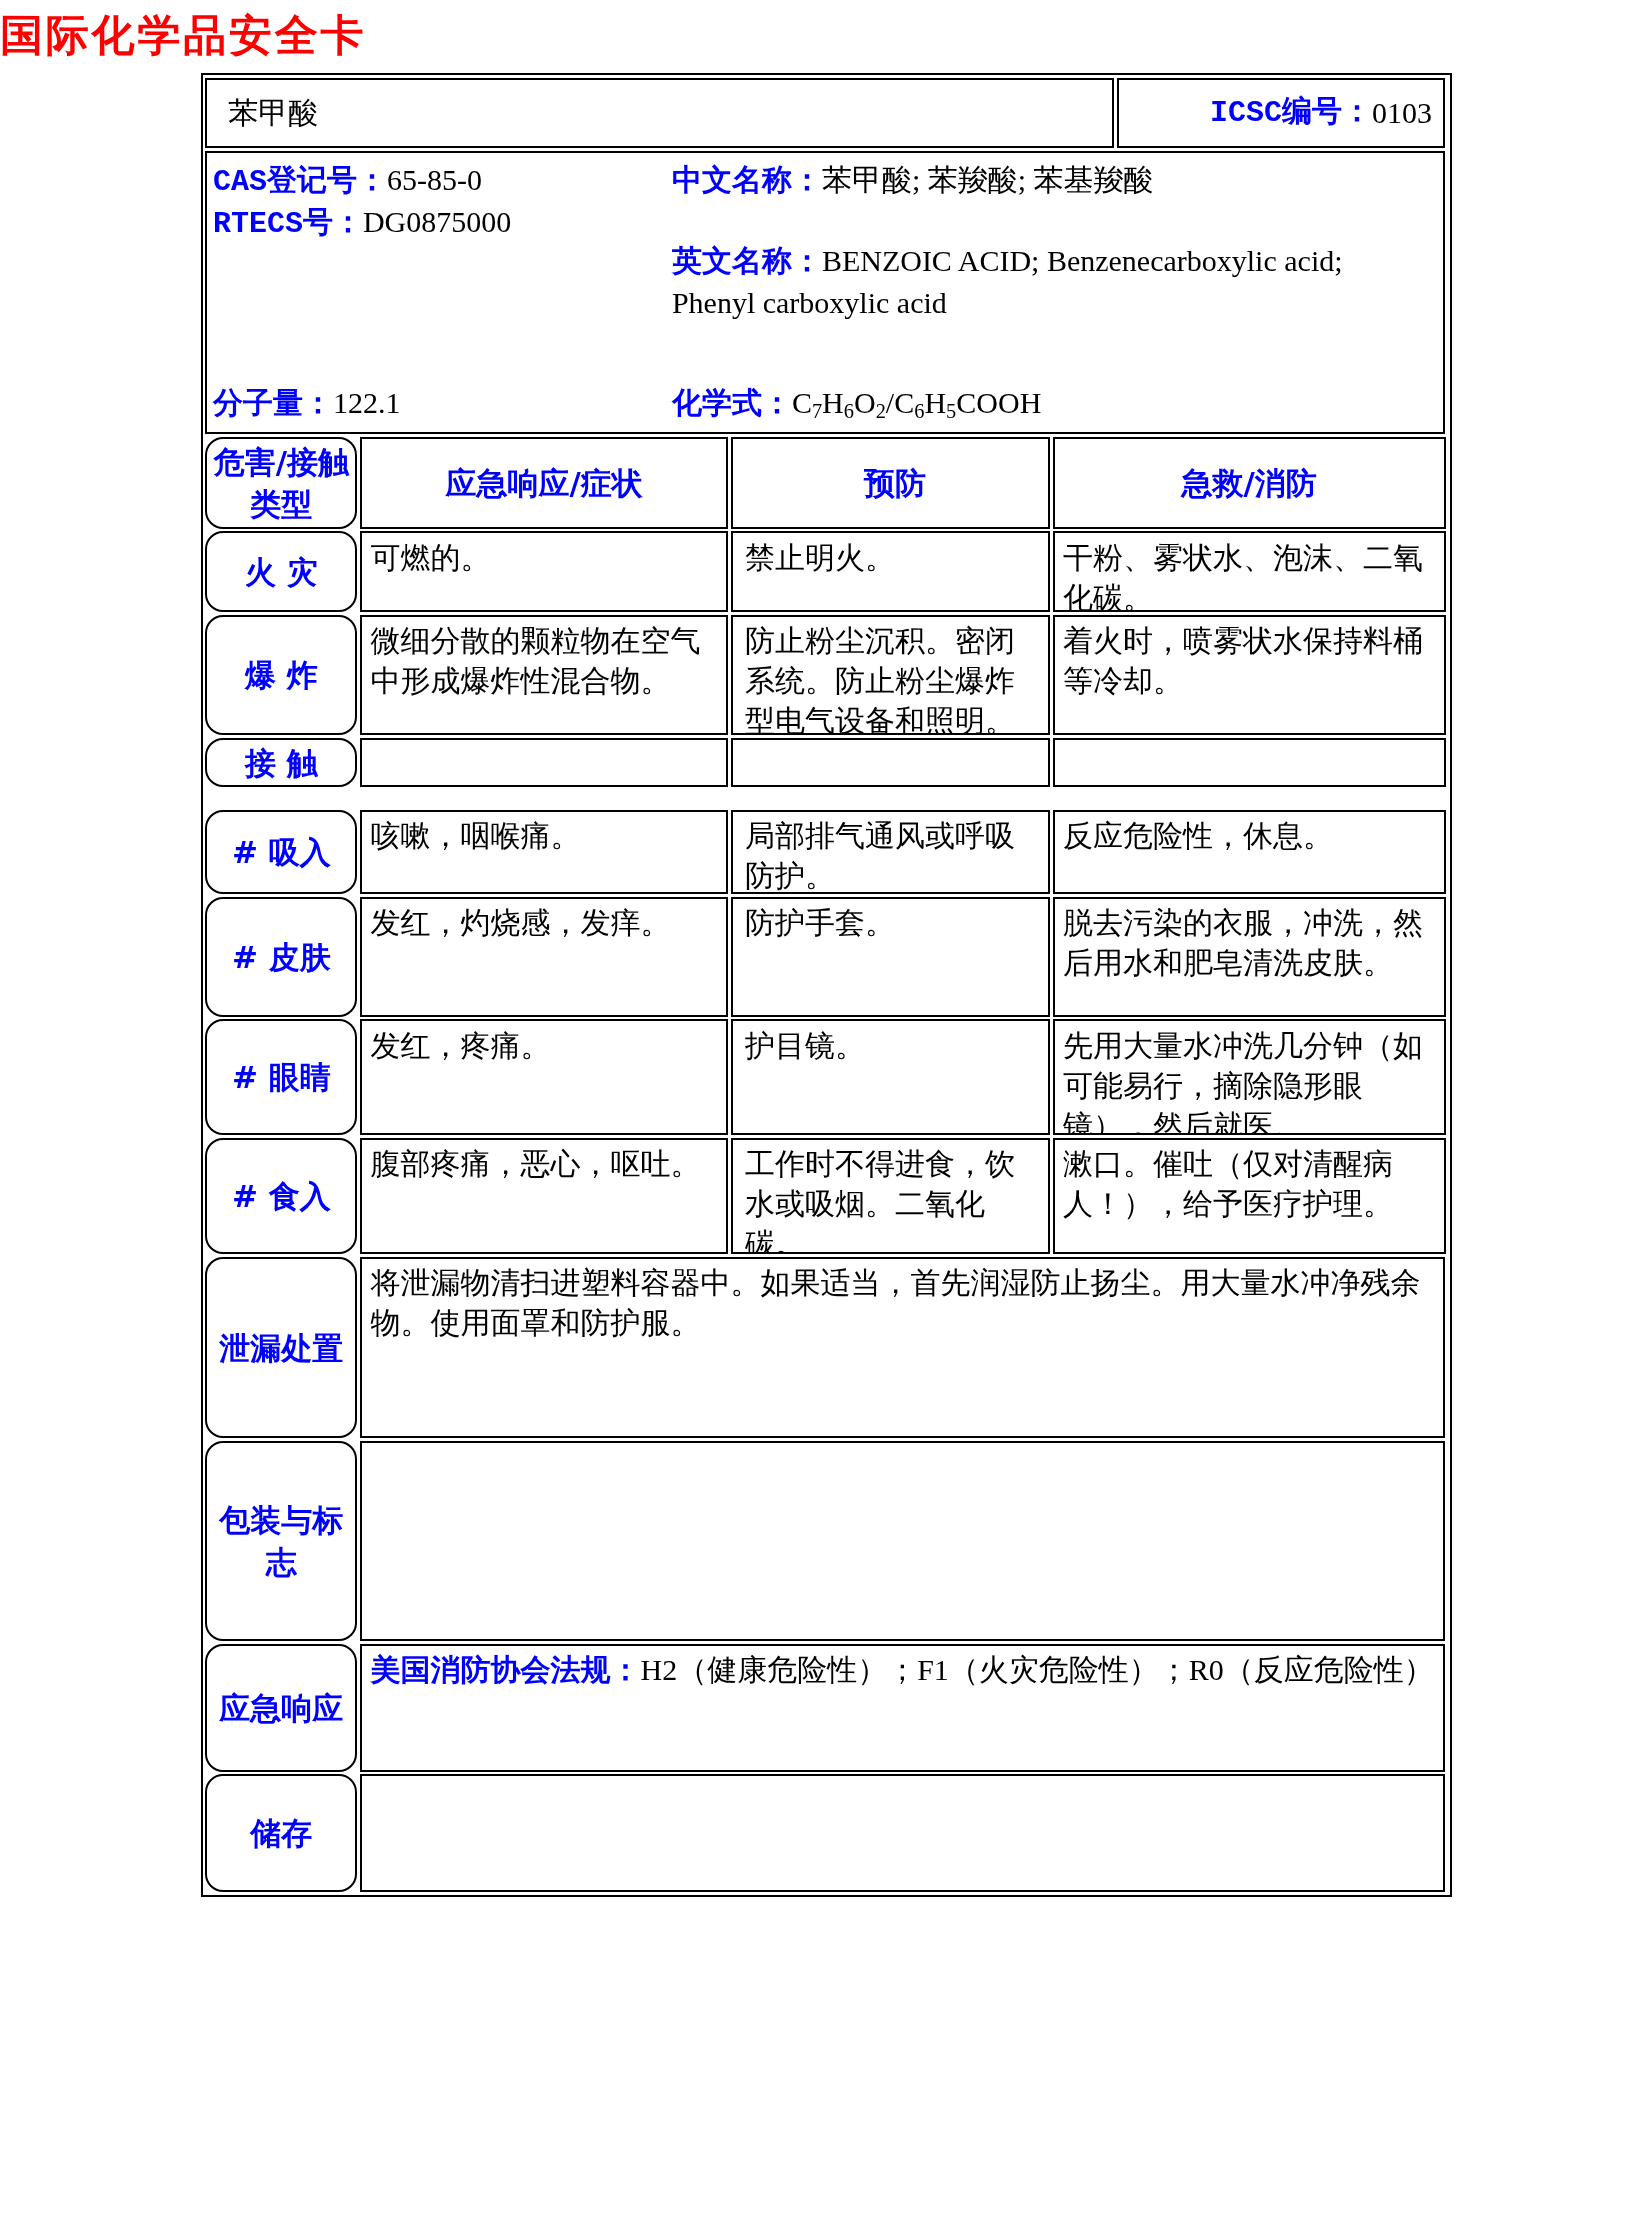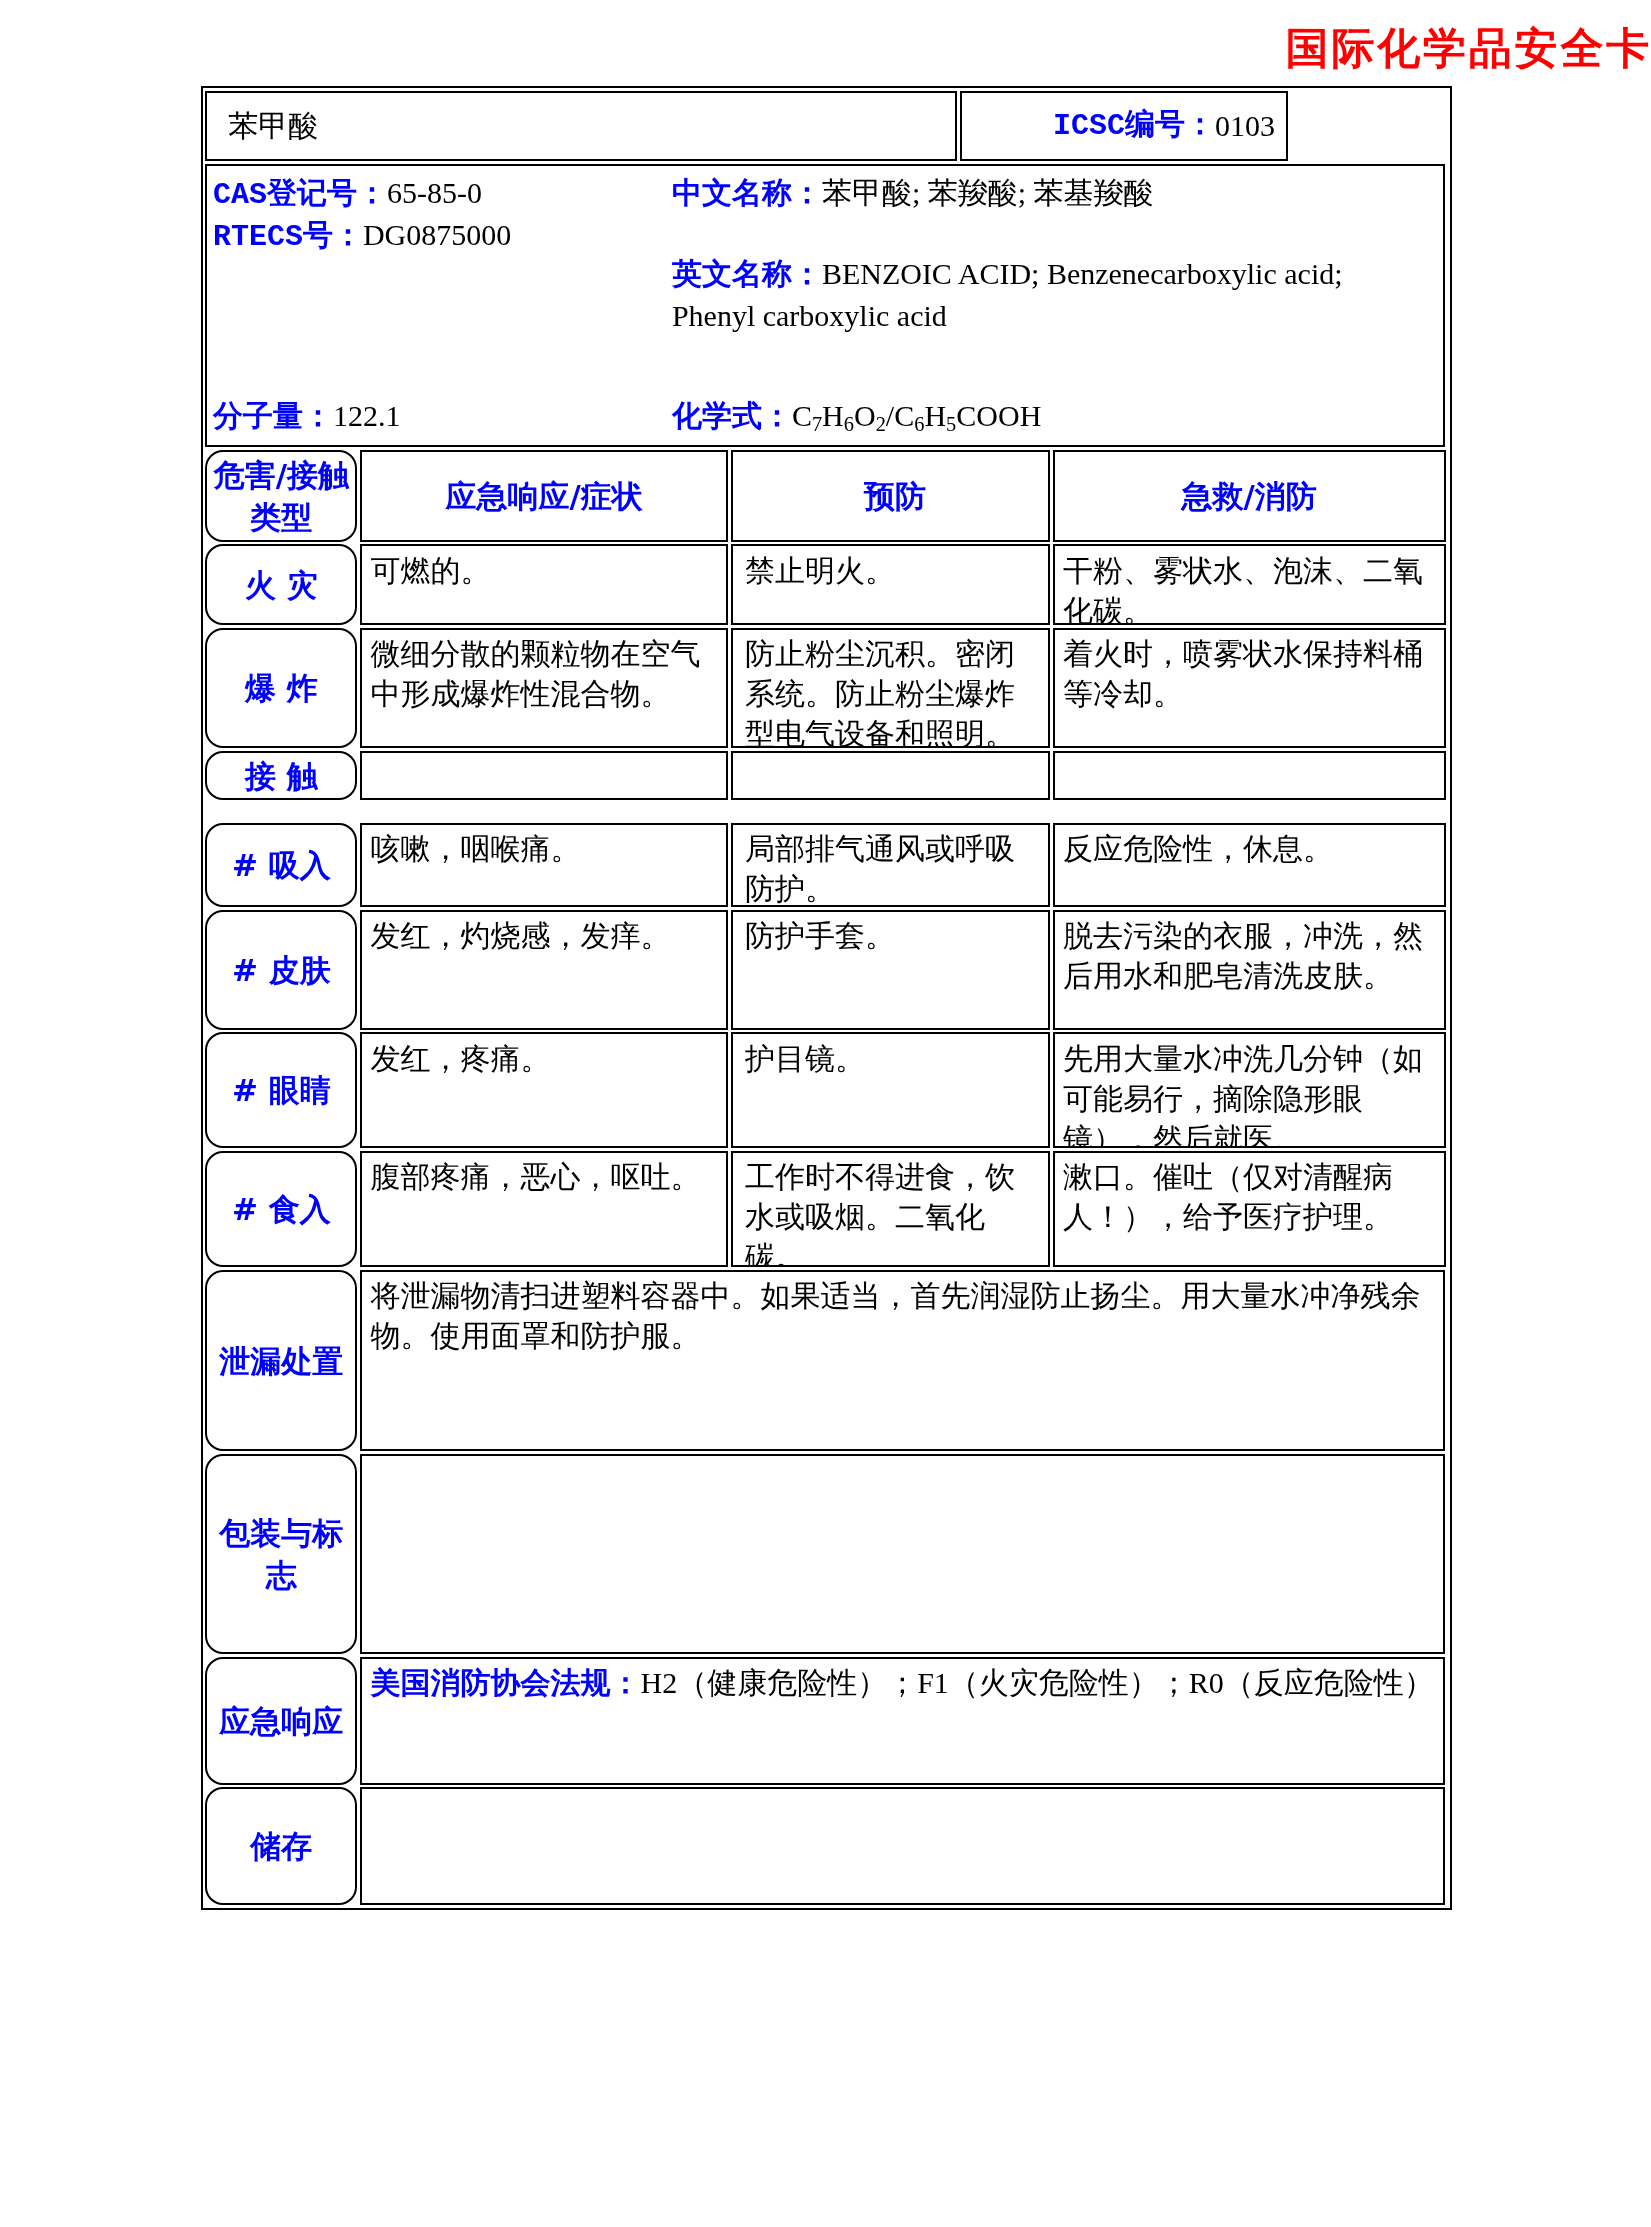--- a/index.html
+++ b/index.html
@@ -6,22 +6,22 @@
   .page{
     position:relative;
     width:1652px;
     height:2227px;
     background:#ffffff;
     font-family:"Liberation Serif","DejaVu Serif",serif;
     color:#000000;
     overflow:hidden;
   }
   .title{
-    margin-top:25px;
-    text-align:right;
+    margin-top:12px;
+    text-align:left;
     color:#ff0000;
     font-weight:bold;
     font-size:43px;
     line-height:46px;
     font-family:"DejaVu Serif","Liberation Serif",serif;
     letter-spacing:2.8px;
   }
   .card{
     width:1251px;
     margin:15.3px auto 0 auto;
@@ -60,21 +60,21 @@
     font-family:"DejaVu Sans","Liberation Sans",sans-serif;
     padding:4.2px 2.8px;
   }
   
   .c1{width:152px;flex:none;border-radius:18px;}
   .c2{width:368px;flex:none;}
   .c3{width:319px;flex:none;padding-left:12px;}
   .c4{width:393px;flex:none;}
   .cmerge{width:1085px;flex:none;}
   .cfull{width:1240px;flex:none;}
-  .cname{width:752px;flex:none;display:flex;align-items:center;padding-left:21px;}
+  .cname{width:909px;flex:none;display:flex;align-items:center;padding-left:21px;}
   .cicsc{width:328px;flex:none;display:flex;align-items:center;justify-content:flex-end;padding-right:11px;}
   
   .h-r1{height:70px;}
   .h-id{height:283px;}
   .h-head{height:92px;}
   .h-fire{height:81px;}
   .h-expl{height:120px;}
   .h-touch{height:49px;}
   .h-inh{height:84px;margin-top:20px;}
   .h-skin{height:120px;}

